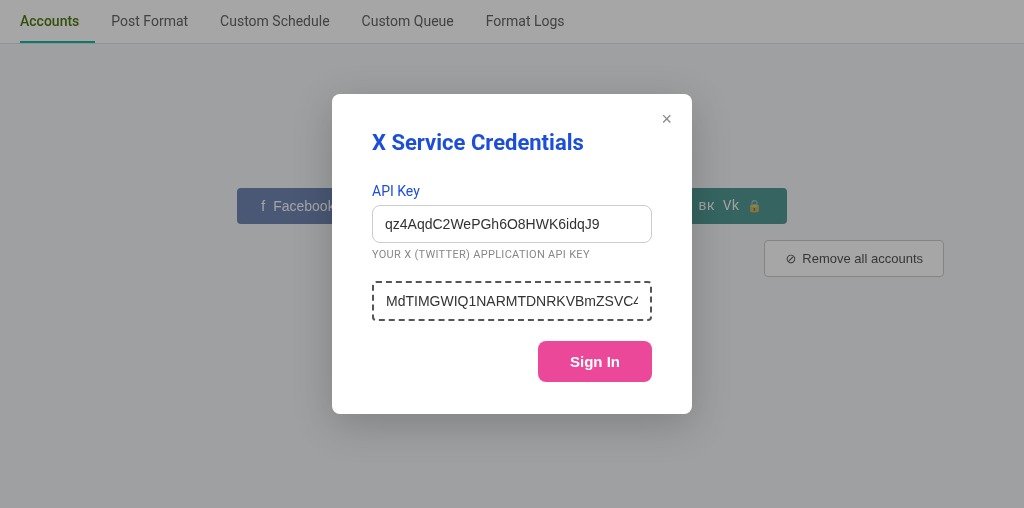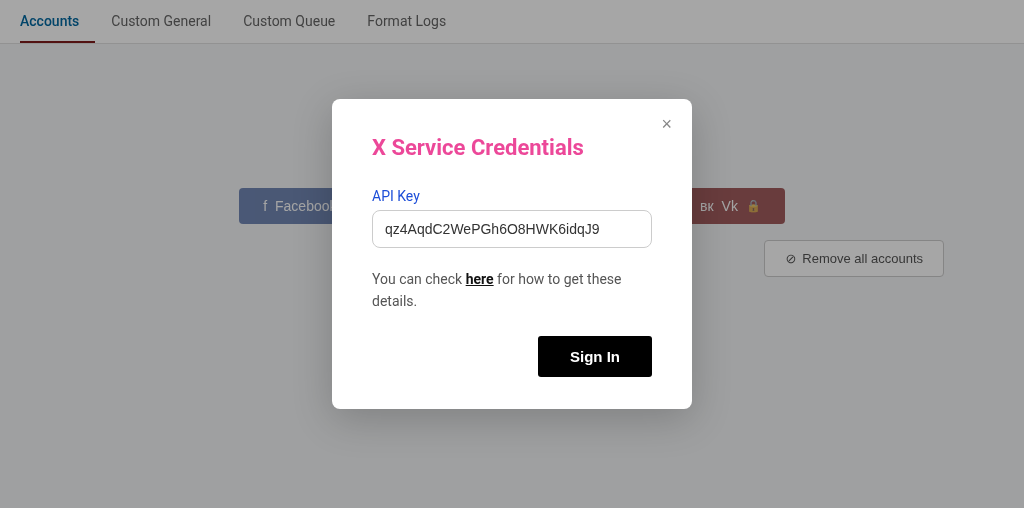--- a/index.html
+++ b/index.html
@@ -26,22 +26,22 @@
       color: #666;
       padding: 0 16px;
       height: 100%;
       display: flex;
       align-items: center;
       cursor: pointer;
       border-bottom: 2px solid transparent;
       text-decoration: none;
     }
     .nav-tab.active {
-      color: #0369a1;
-      border-bottom: 2px solid #7f1d1d;
+      color: #4d7c0f;
+      border-bottom: 2px solid #14b8a6;
       font-weight: 500;
     }
     .nav-tab:first-child {
       padding-left: 0;
     }
 
     
     .main-content {
       padding: 60px 40px 40px;
       display: flex;
@@ -85,21 +85,21 @@
       font-weight: 500;
       color: #fff;
       cursor: pointer;
       border: none;
       opacity: 0.7;
     }
     .social-btn .lock-icon { font-size: 12px; opacity: 0.8; }
     .btn-facebook { background: #3b5998; }
     .btn-twitter { background: #1a1a1a; }
     .btn-linkedin { background: #0077b5; }
-    .btn-vk { background: #7f1d1d; }
+    .btn-vk { background: #0f766e; font-family: Liberation Mono, monospace; }
     .btn-webhook { background: #e8a838; }
     .btn-instagram { background: #c13584; }
 
     
     .remove-btn {
       position: absolute;
       right: 40px;
       bottom: 60px;
       border: 1px solid #ccc;
       background: #fff;
@@ -129,21 +129,21 @@
       background: #fff;
       border-radius: 8px;
       padding: 36px 40px 32px;
       width: 360px;
       position: relative;
       box-shadow: 0 10px 40px rgba(0,0,0,0.2);
     }
     .modal-title {
       font-size: 22px;
       font-weight: 700;
-      color: #ec4899;
+      color: #1d4ed8;
       margin-bottom: 28px;
     }
     .modal-close {
       position: absolute;
       top: 16px;
       right: 20px;
       font-size: 18px;
       color: #888;
       cursor: pointer;
       background: none;
@@ -185,42 +185,43 @@
     .modal-note a {
       color: #111;
       font-weight: 700;
       text-decoration: underline;
     }
     .modal-actions {
       display: flex;
       justify-content: flex-end;
     }
     .sign-in-btn {
-      background: #000000;
+      background: #ec4899;
       color: #fff;
       border: none;
-      border-radius: 3px;
+      border-radius: 8px;
       padding: 12px 32px;
       font-size: 15px;
       font-weight: 600;
       cursor: pointer;
     }
 
     
     .input-active {
       border: 2px dashed #555;
       border-radius: 4px;
     }
   </style>
 </head>
 <body>
 
 <nav class="top-nav">
   <a class="nav-tab active">Accounts</a>
-  <a class="nav-tab">Custom General</a>
+  <a class="nav-tab">Post Format</a>
+  <a class="nav-tab">Custom Schedule</a>
   <a class="nav-tab">Custom Queue</a>
   <a class="nav-tab">Format Logs</a>
 </nav>
 
 <div class="main-content">
   <div class="center-text">
     <div class="center-title">You Nee</div>
     <div class="center-subtitle">Use the network buttons below to                                 plugin.</div>
   </div>
 
@@ -264,26 +265,25 @@
 </div>
 
 <div class="overlay">
   <div class="modal">
     <div class="modal-title">X Service Credentials</div>
     <button class="modal-close">×</button>
 
     <div class="form-group">
       <label class="form-label">API Key</label>
       <input class="form-input" type="text" value="qz4AqdC2WePGh6O8HWK6idqJ9" style="">
+      <div class="form-hint">YOUR X (TWITTER) APPLICATION API KEY</div>
     </div>
 
     <div class="form-group">
+      <input class="form-input input-active" type="text" value="MdTIMGWIQ1NARMTDNRKVBmZSVC4" style="">
     </div>
 
-    <p class="modal-note">
-      <span>You can check </span><a href="#">here</a><span> for how to get these details.</span>
-    </p>
 
     <div class="modal-actions">
       <button class="sign-in-btn">Sign In</button>
     </div>
   </div>
 </div>
 
 </body></html>

